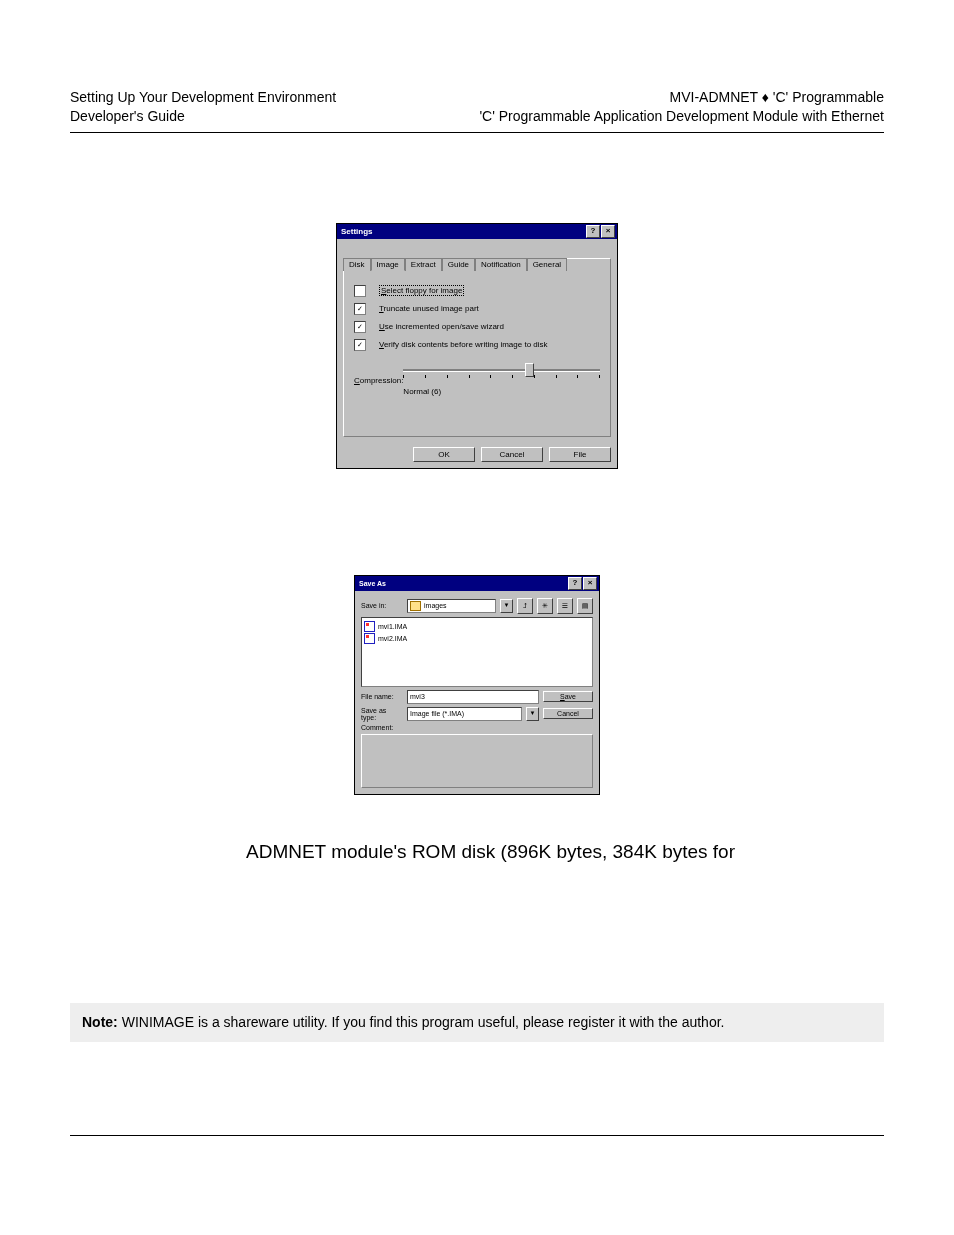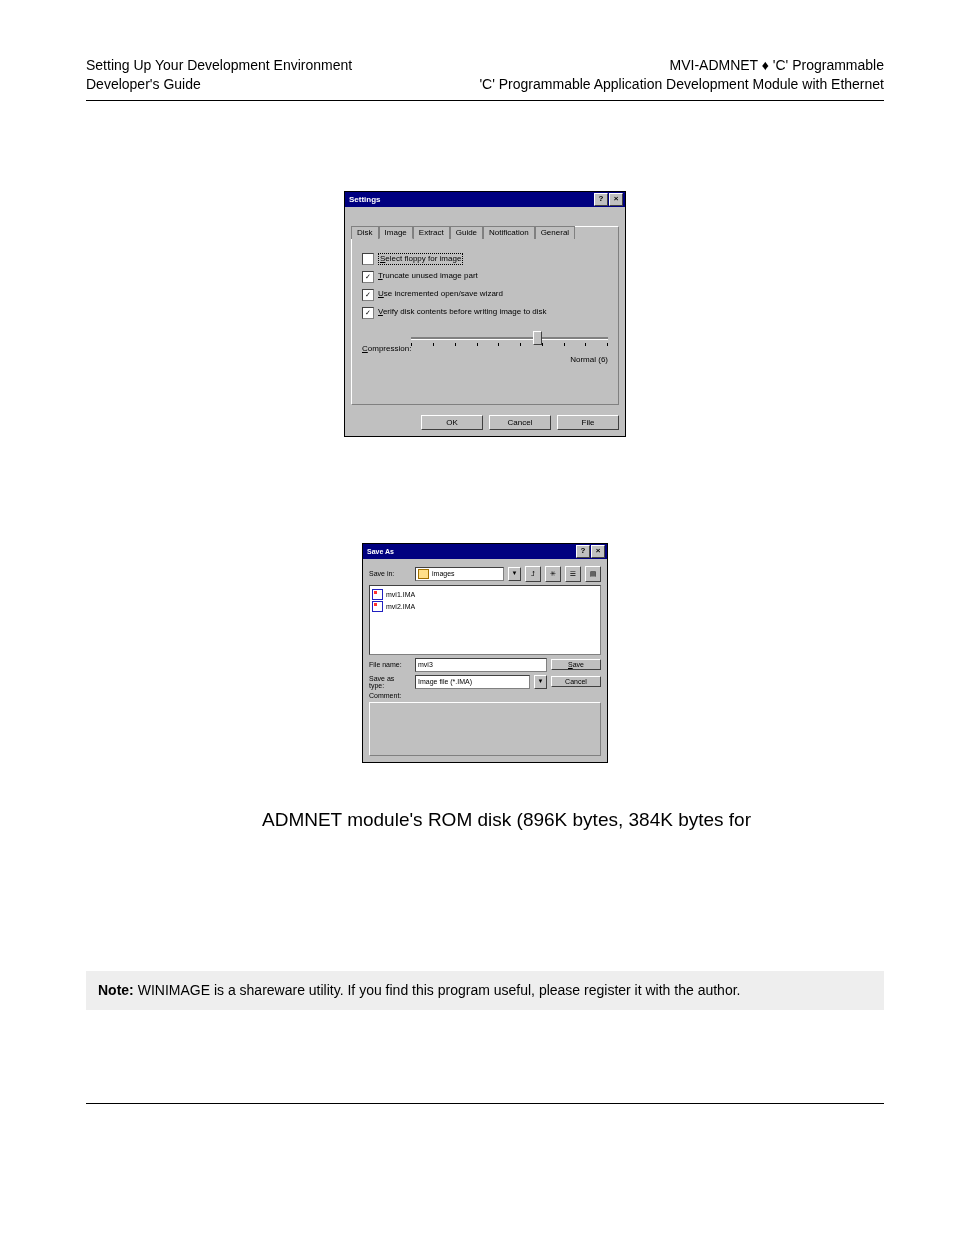--- a/index.html
+++ b/index.html
@@ -6,24 +6,23 @@
     margin: 0;
     padding: 0;
     background: #fff;
     font-family: Arial, Helvetica, sans-serif;
     width: 954px;
     height: 1235px;
     position: relative;
     color: #000;
   }
   .page {
-    padding: 56px 70px 40px 70px;
+    padding: 88px 70px 40px 70px;
     height: 1100px;
     position: relative;
-    margin-left: 16px;
   }
   .header-row {
     display: flex;
     justify-content: space-between;
     font-size: 14px;
     line-height: 1.35;
   }
   .header-left { text-align: left; }
   .header-right { text-align: right; }
   .hr-thick {
@@ -88,22 +87,23 @@
   .tab-panel {
     border: 1px solid #808080;
     border-top-color:#fff;
     border-left-color:#fff;
     margin: 0 6px 6px 6px;
     padding: 20px 10px 40px 10px;
     background: #c0c0c0;
   }
   .chkrow {
     display: flex;
+    align-items: center;
     margin: 6px 0;
-    gap: 4px;
+    gap: 13px;
   }
   .chkbox {
     width: 10px; height: 10px;
     background: #fff;
     border: 1px solid #808080;
     border-top-color:#404040;
     border-left-color:#404040;
     display: flex;
     align-items: center;
     justify-content: center;
@@ -132,21 +132,21 @@
     background:#c0c0c0;
     border:1px solid #fff;
     border-right-color:#404040;
     border-bottom-color:#404040;
   }
   .slider-ticks {
     position:absolute; top:10px; left:0; right:0;
     display:flex; justify-content:space-between;
   }
   .tick { width:1px; height:3px; background:#000; }
-  .slider-label { text-align:right; margin-top:2px; font-size:8px;}
+  .slider-label { text-align:left; margin-top:2px; font-size:8px;}
   .btn-row {
     display:flex; justify-content:flex-end; gap:6px;
     padding:4px 6px 6px 6px;
   }
   .win-btn {
     min-width:52px;
     text-align:center;
     background:#c0c0c0;
     border:1px solid #fff;
     border-right-color:#404040;

